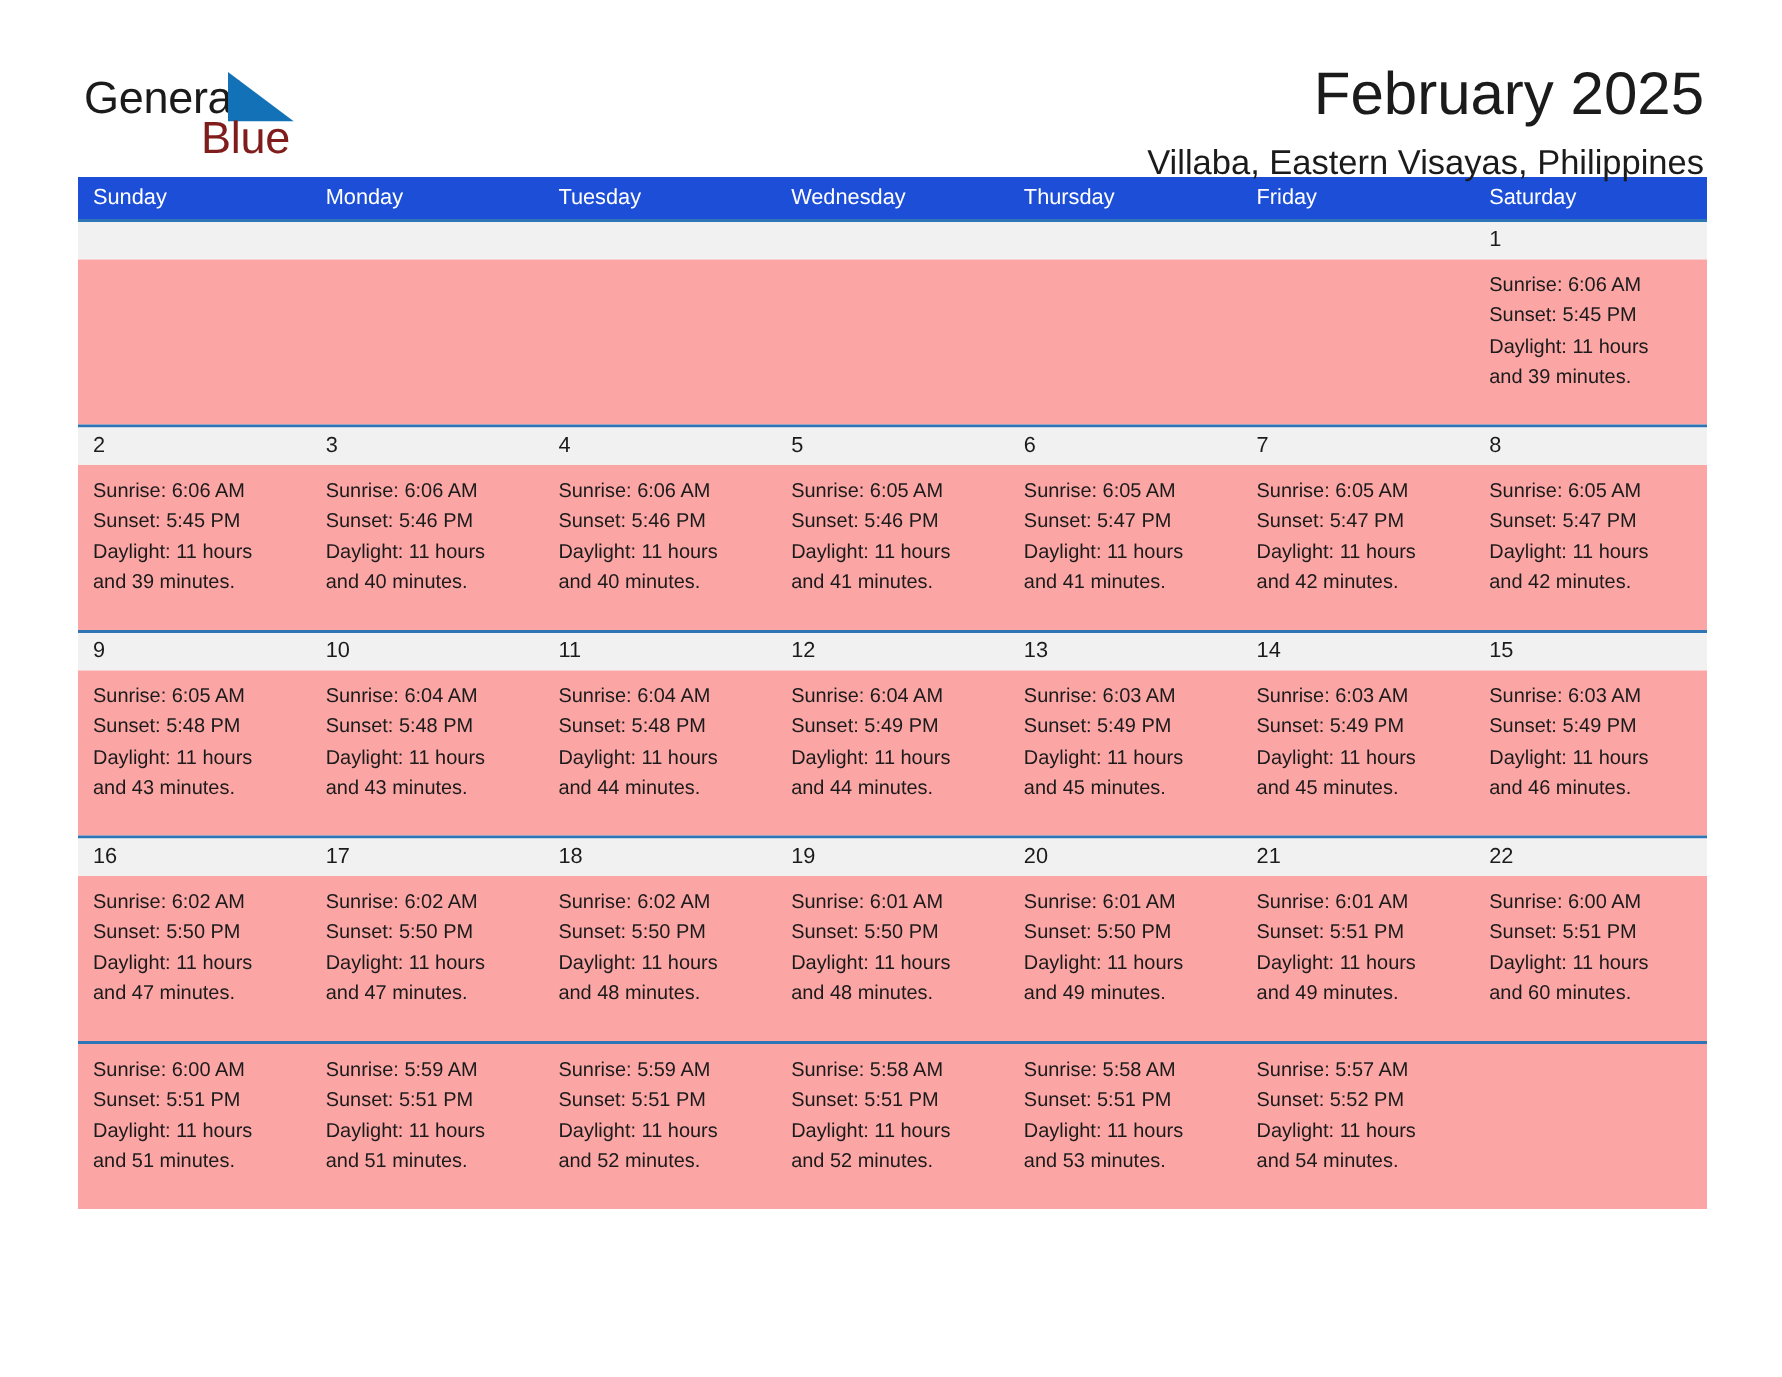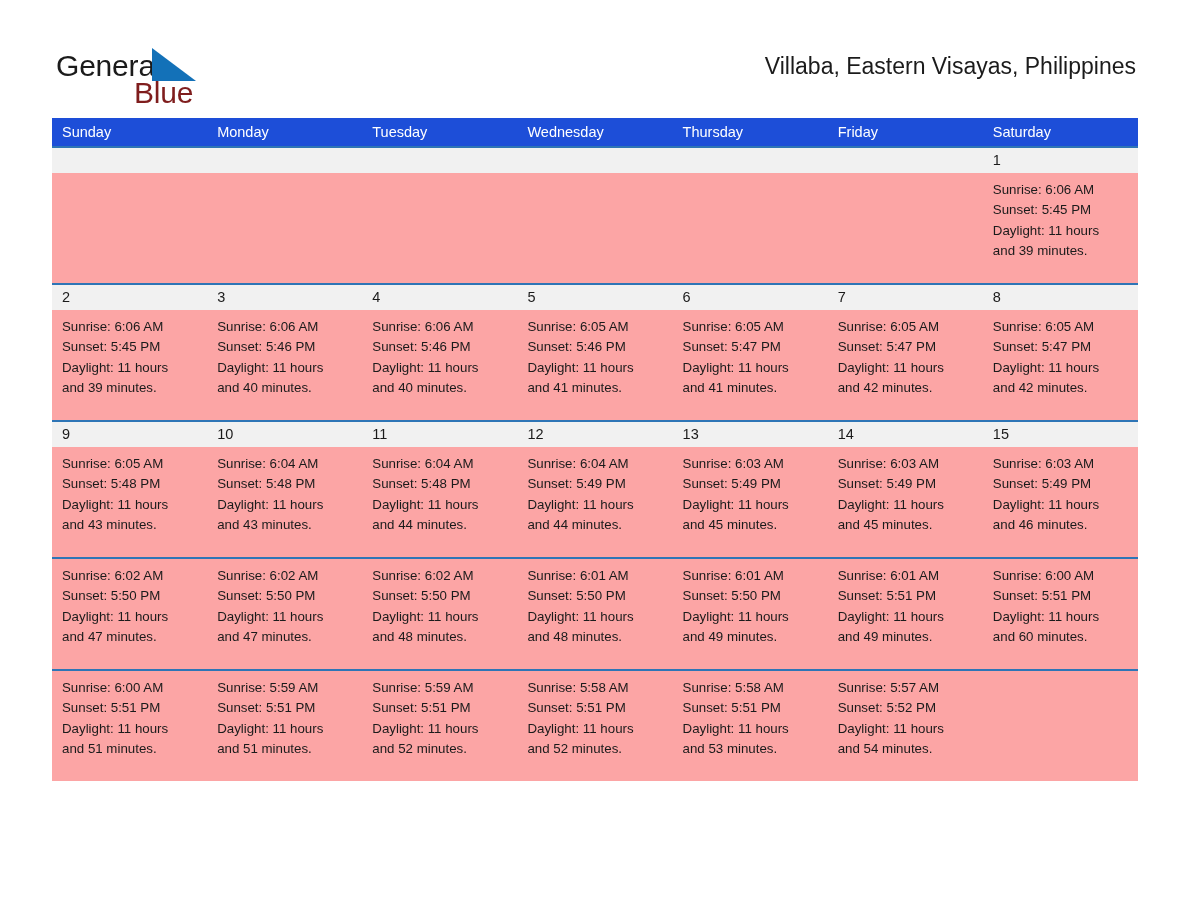--- a/index.html
+++ b/index.html
@@ -136,20 +136,21 @@
 
   <div class="brand">
     <span class="brand-general">General</span>
     <svg class="brand-flag" viewBox="0 0 44 33">
       <polygon points="0,0 44,33 0,33" fill="#1371b8"></polygon>
     </svg>
     <span class="brand-blue">Blue</span>
   </div>
 
   <div class="title-block">
+    <h1 class="month-title">February 2025</h1>
     <div class="location-title">Villaba, Eastern Visayas, Philippines</div>
   </div>
 
 </div>
 
 <div class="calendar">
 
   <div class="cal-head">
     <div class="dow">Sunday</div>
     <div class="dow">Monday</div>
@@ -322,20 +323,29 @@
       <div class="cell-info">
         <div class="line">Sunrise: 6:03 AM</div>
         <div class="line">Sunset: 5:49 PM</div>
         <div class="line">Daylight: 11 hours</div>
         <div class="line">and 46 minutes.</div>
       </div>
     </div>
   </div>
 
   <div class="week">
+    <div class="week-numbers">
+      <div class="daynum">16</div>
+      <div class="daynum">17</div>
+      <div class="daynum">18</div>
+      <div class="daynum">19</div>
+      <div class="daynum">20</div>
+      <div class="daynum">21</div>
+      <div class="daynum">22</div>
+    </div>
     <div class="week-body">
       <div class="cell-info">
         <div class="line">Sunrise: 6:02 AM</div>
         <div class="line">Sunset: 5:50 PM</div>
         <div class="line">Daylight: 11 hours</div>
         <div class="line">and 47 minutes.</div>
       </div>
       <div class="cell-info">
         <div class="line">Sunrise: 6:02 AM</div>
         <div class="line">Sunset: 5:50 PM</div>

